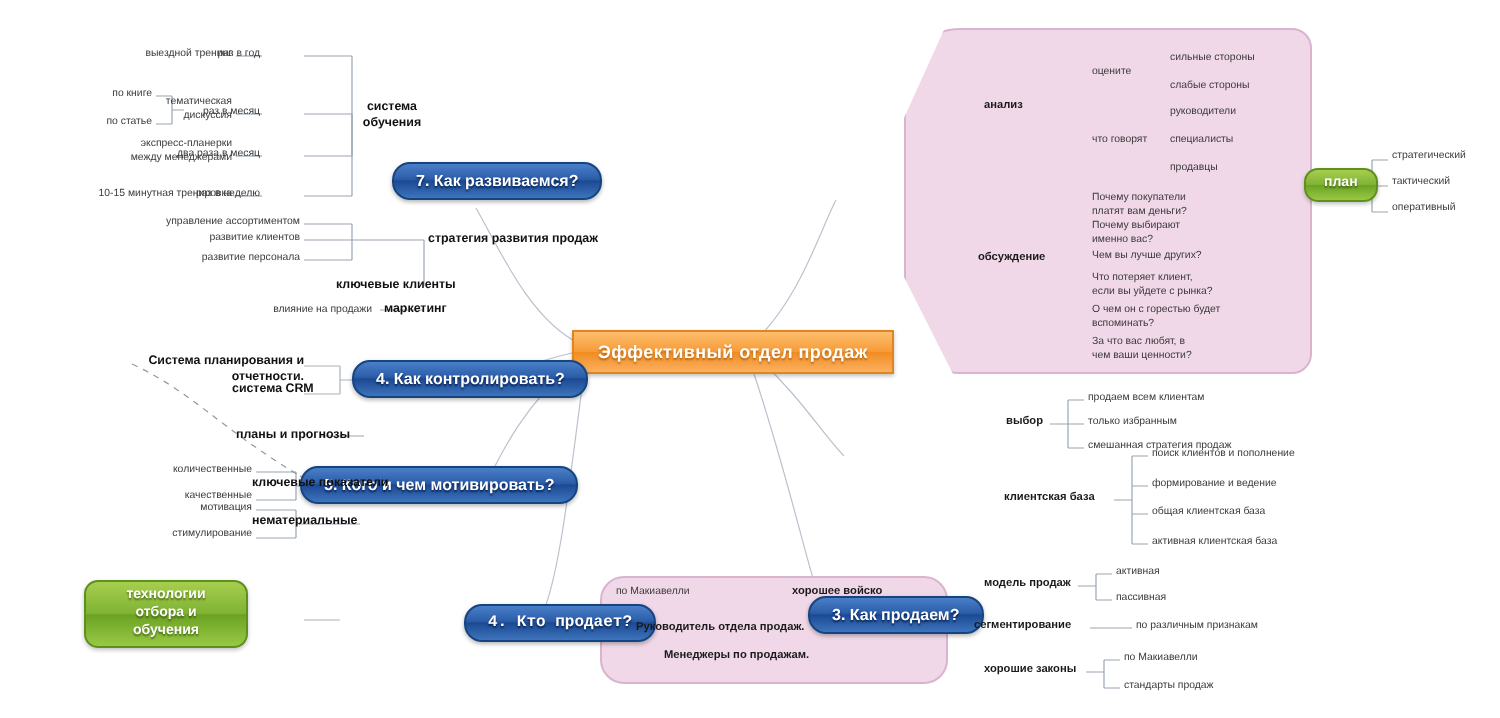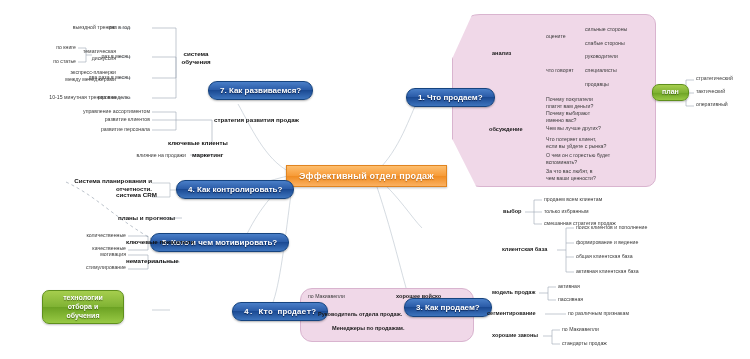--- a/index.html
+++ b/index.html
@@ -134,26 +134,25 @@
       <path d="M366,306 L380,306 M380,306 L392,306" stroke="#c9b3c4"></path>
     </g>
   </svg>
 
   <div class="node central">Эффективный отдел продаж</div>
 
   <div class="node cloud cloud-big"></div>
 
   <div class="node cloud cloud-small"></div>
 
-  <div class="node branch" style="left:406px;top:88px;">1. Что продаем?</div>
   <div class="node branch" style="left:404px;top:298px;">3. Как продаем?</div>
   <div class="node branch" style="left:232px;top:302px;font-family:Liberation Mono, monospace;">4. Кто продает?</div>
   <div class="node branch" style="left:150px;top:233px;">5. Кого и чем мотивировать?</div>
   <div class="node branch" style="left:176px;top:180px;">4. Как контролировать?</div>
-  <div class="node branch" style="left:208px;top:81px;">7. Как развиваемся?</div>
+  <div class="node branch" style="left:196px;top:81px;">7. Как развиваемся?</div>
 
   <div class="node greenpill" style="left:652px;top:84px;">план</div>
   <div class="node greenpill" style="left:42px;top:290px;width:62px;">
     <div>технологии</div>
     <div>отбора и</div>
     <div>обучения</div>
   </div>
 
   <div class="node lbl" style="left:696px;top:76px;">стратегический</div>
   <div class="node lbl" style="left:696px;top:89px;">тактический</div>

